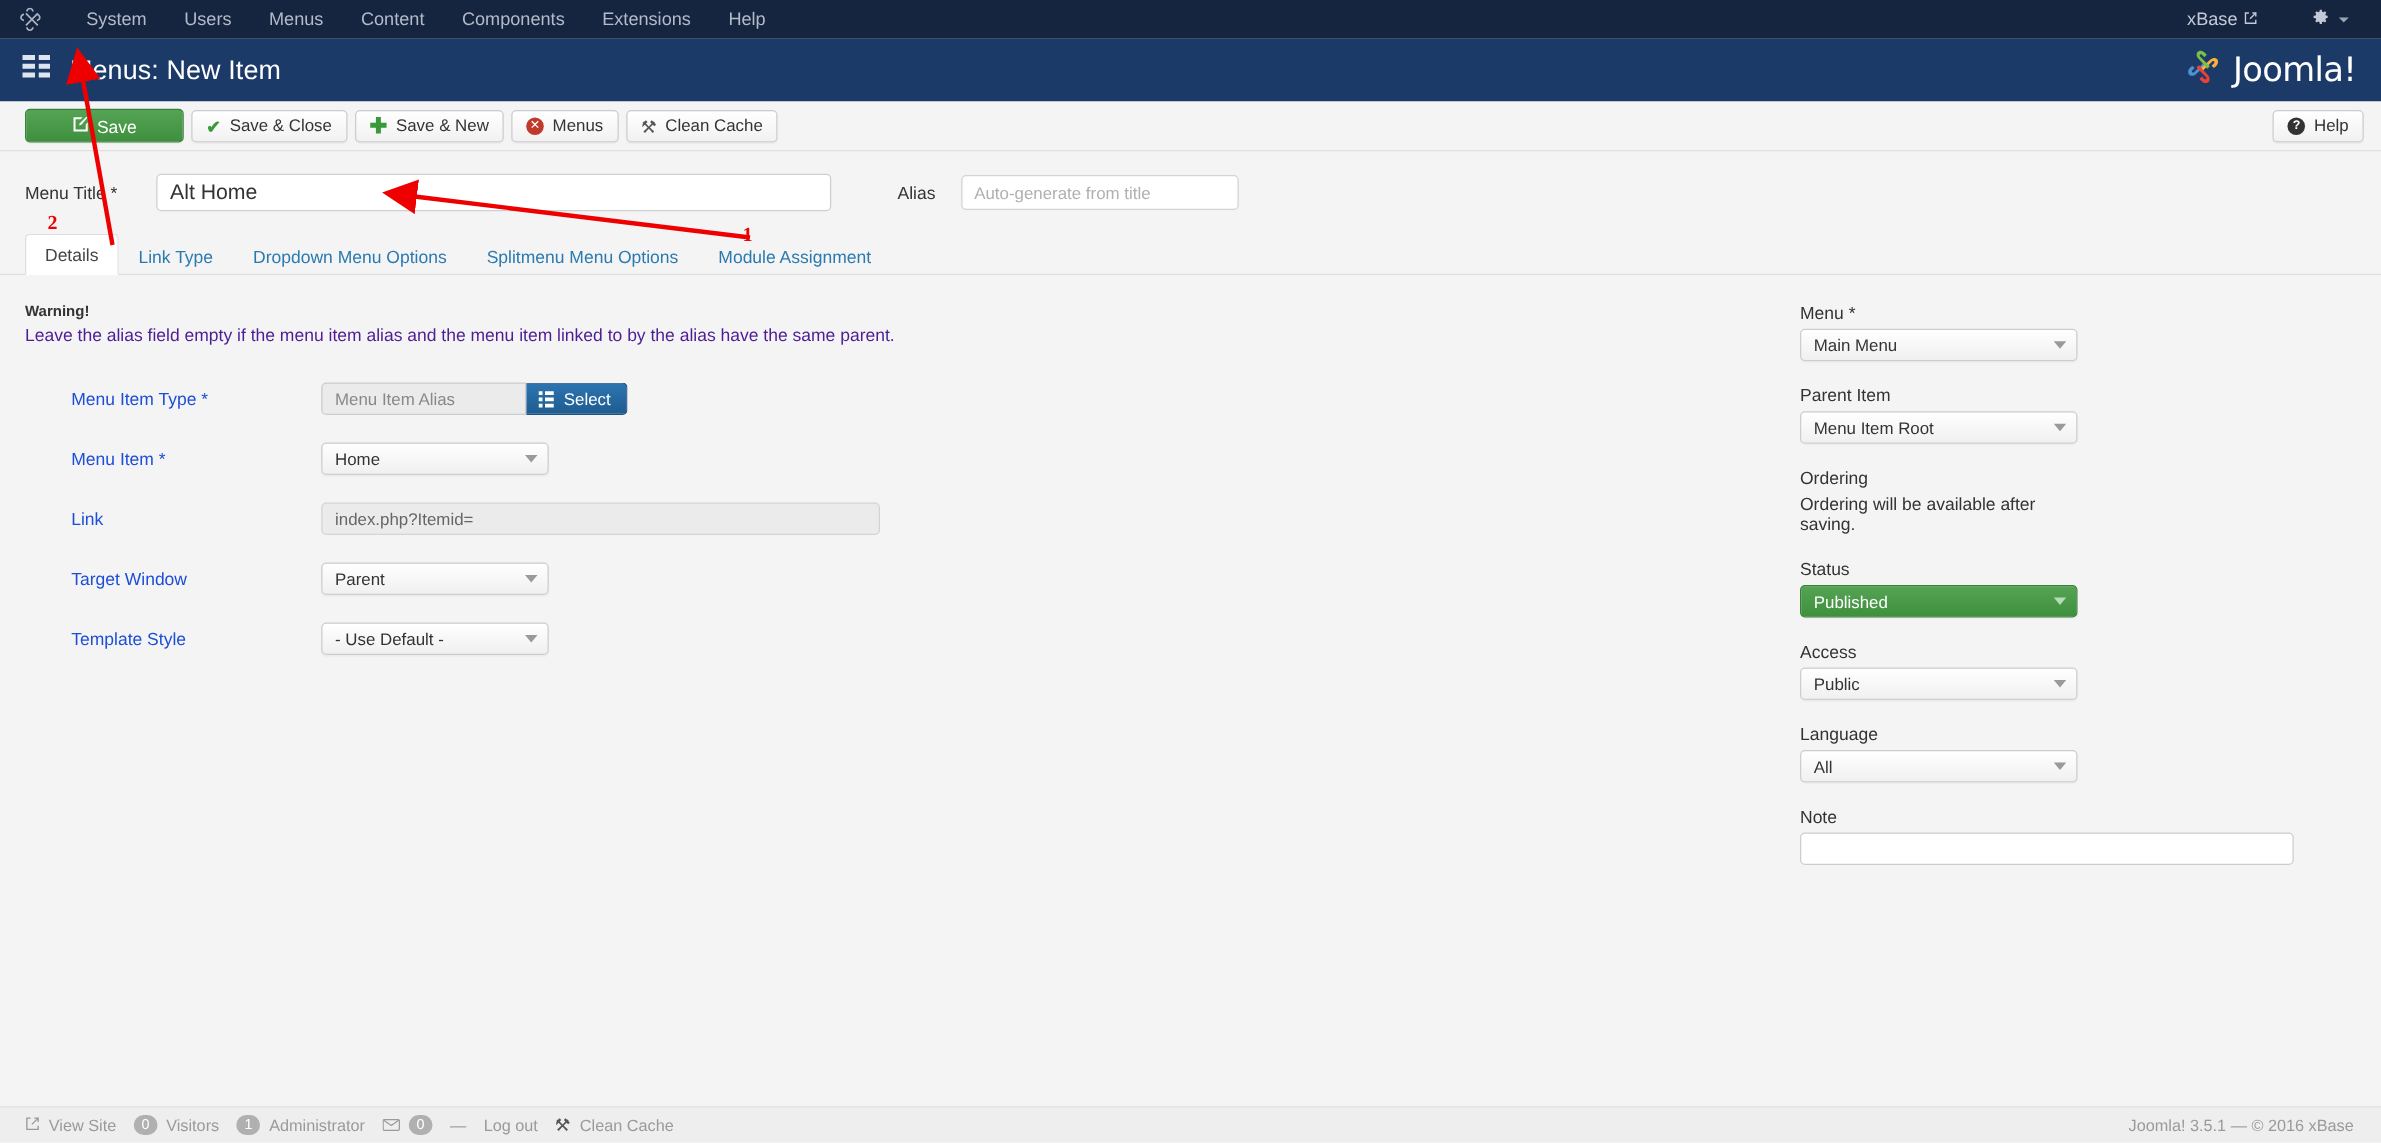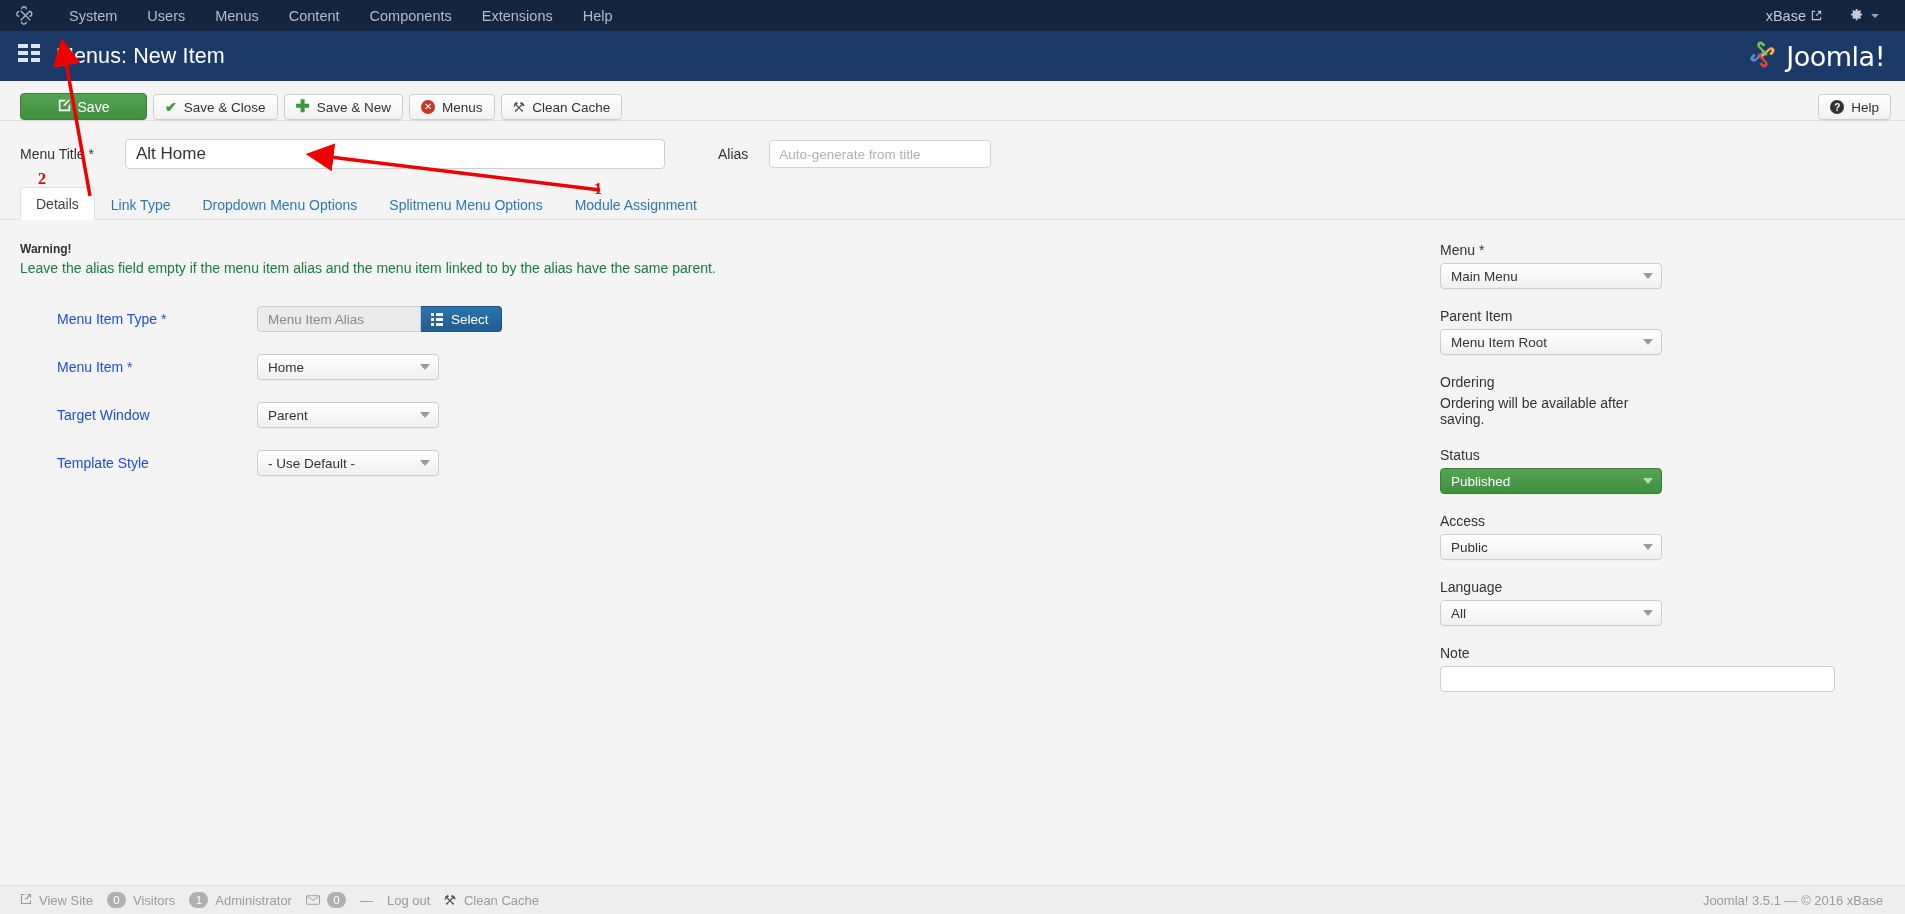--- a/index.html
+++ b/index.html
@@ -37,21 +37,21 @@
     font-size: 14.5px;
     padding: 5px 15px;
     cursor: pointer;
     white-space: nowrap;
     line-height: 20px;
   }
   .topbar-right {
     margin-left: auto;
     display: flex;
     align-items: center;
-    gap: 1px;
+    gap: 17px;
     color: #c3cad6;
     font-size: 14.5px;
   }
   .site-link { display: flex; align-items: center; gap: 5px; padding: 4px 10px; cursor: pointer; }
   .gear-wrap { display:flex; align-items:center; gap:7px; padding: 4px 8px 4px 16px; cursor:pointer;}
   .caret-dn {
     width: 0; height: 0;
     border-left: 4px solid transparent;
     border-right: 4px solid transparent;
     border-top: 4px solid #9aa4b3;
@@ -89,21 +89,21 @@
     color: #fff; font-size: 27px; letter-spacing: -0.5px;
     font-family: "DejaVu Sans", sans-serif; font-weight: 400;
   }
 
   
   .toolbar {
     height: 40px;
     background: #f4f4f4;
     border-bottom: 1px solid #e0e0e0;
     display: flex;
-    align-items: flex-end;
+    align-items: center;
     padding: 0 14px 0 20px;
     gap: 6px;
   }
   .btn {
     display: inline-flex; align-items: center; gap: 7px;
     height: 26px;
     padding: 0 11px;
     font-size: 13.5px;
     border: 1px solid #cdcdcd;
     border-radius: 4px;
@@ -203,21 +203,21 @@
   
   .content {
     display: flex;
     padding: 22px 20px 0 20px;
     gap: 0;
   }
   .col-left { width: 1395px; }
   .col-right { width: 230px; margin-left: 25px; }
 
   .warn-title { font-size: 12px; font-weight: bold; color: #333; margin-bottom: 4px;}
-  .warn-text { font-size: 14px; color: #15803d; margin-bottom: 30px; }
+  .warn-text { font-size: 14px; color: #4c1d95; margin-bottom: 30px; }
 
   .field {
     display: flex;
     align-items: center;
     margin-bottom: 22px;
   }
   .field-label {
     width: 200px;
     font-size: 14px;
     color: #1d4ed8;
@@ -515,20 +515,24 @@
       </div>
 
       <div class="field">
         <span class="field-label">Menu Item *</span>
         <div class="sel">
           <span>Home</span>
           <span class="arrow"></span>
         </div>
       </div>
 
+      <div class="field">
+        <span class="field-label">Link</span>
+        <div class="inp-ro">index.php?Itemid=</div>
+      </div>
 
       <div class="field">
         <span class="field-label">Target Window</span>
         <div class="sel">
           <span>Parent</span>
           <span class="arrow"></span>
         </div>
       </div>
 
       <div class="field">

